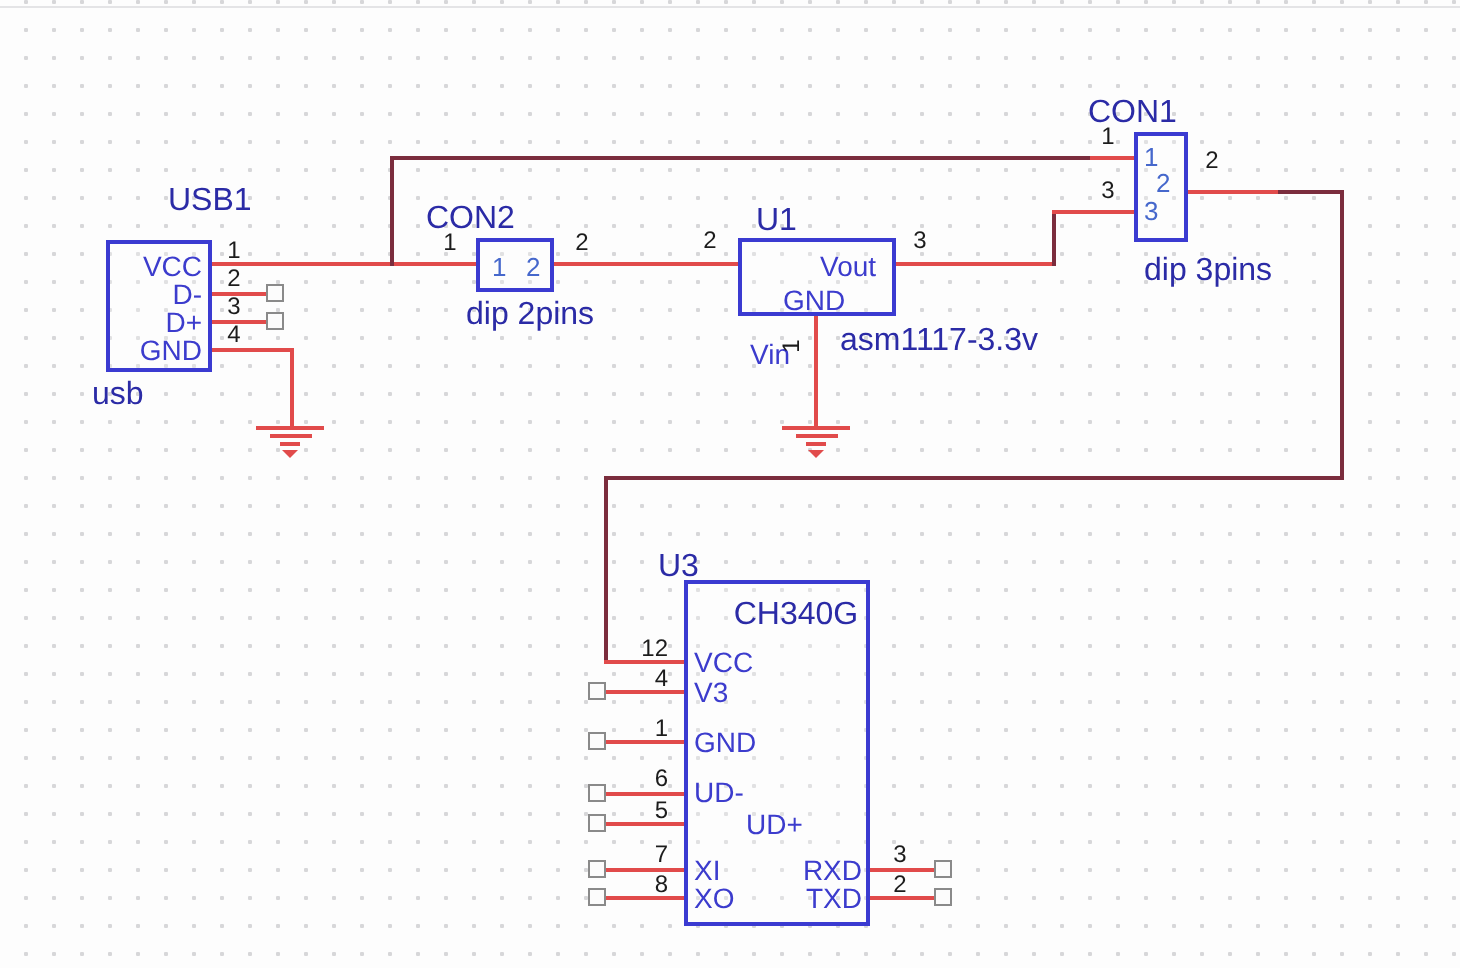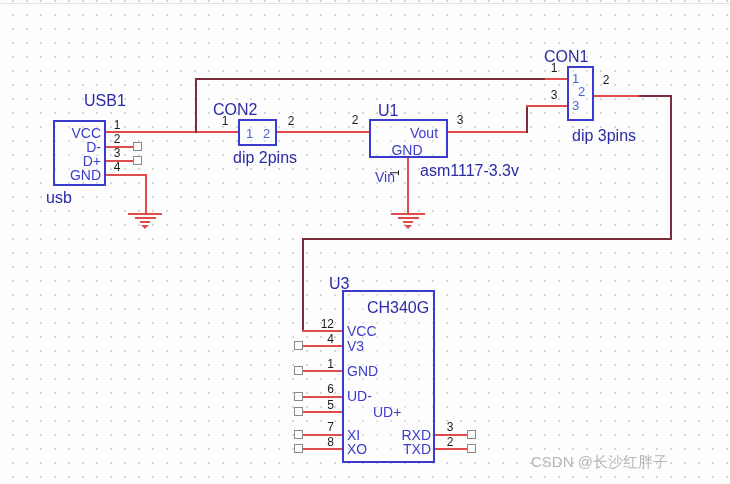--- a/index.html
+++ b/index.html
@@ -165,14 +165,13 @@
   <div class="pname" style="left:347px;top:428px;">XI</div>
   <div class="pnumr" style="left:310px;top:436px;">8</div>
   <div class="pname" style="left:347px;top:442px;">XO</div>
 
   <div class="pnum" style="left:440px;top:421px;">3</div>
   <div class="pname" style="left:347px;top:428px;width:84px;text-align:right;">RXD</div>
   <div class="pnum" style="left:440px;top:436px;">2</div>
   <div class="pname" style="left:347px;top:442px;width:84px;text-align:right;">TXD</div>
 
 
-  <div class="wm" style="left:531px;top:453px;">CSDN @长沙红胖子</div>
 </div>
 
 </body></html>

